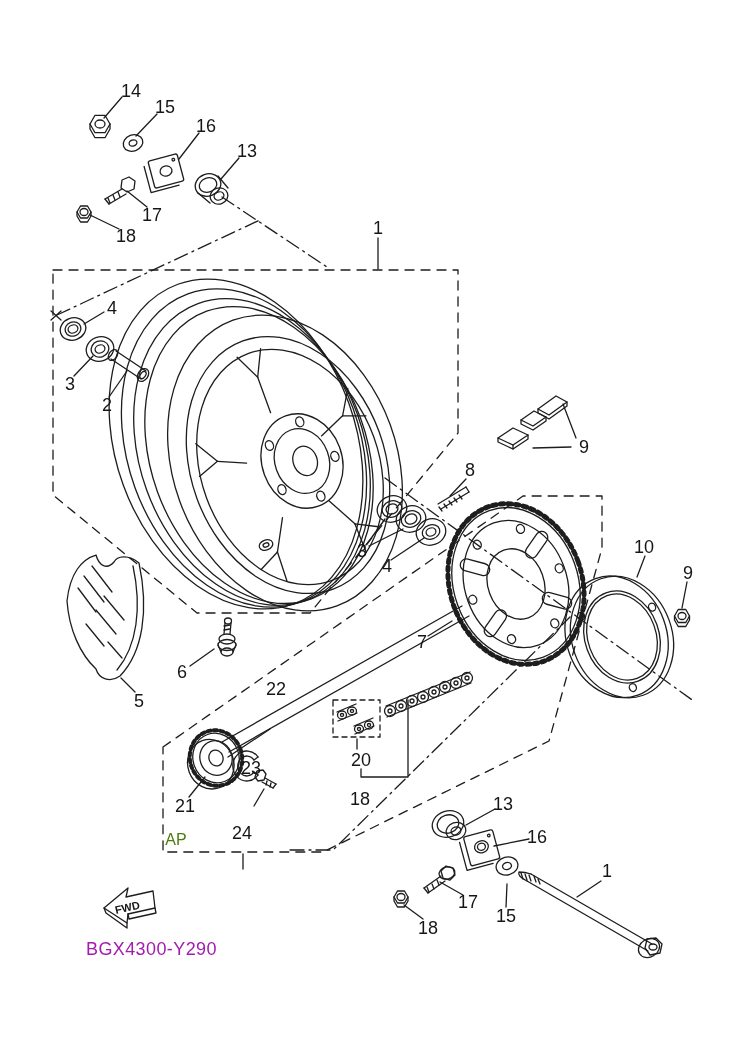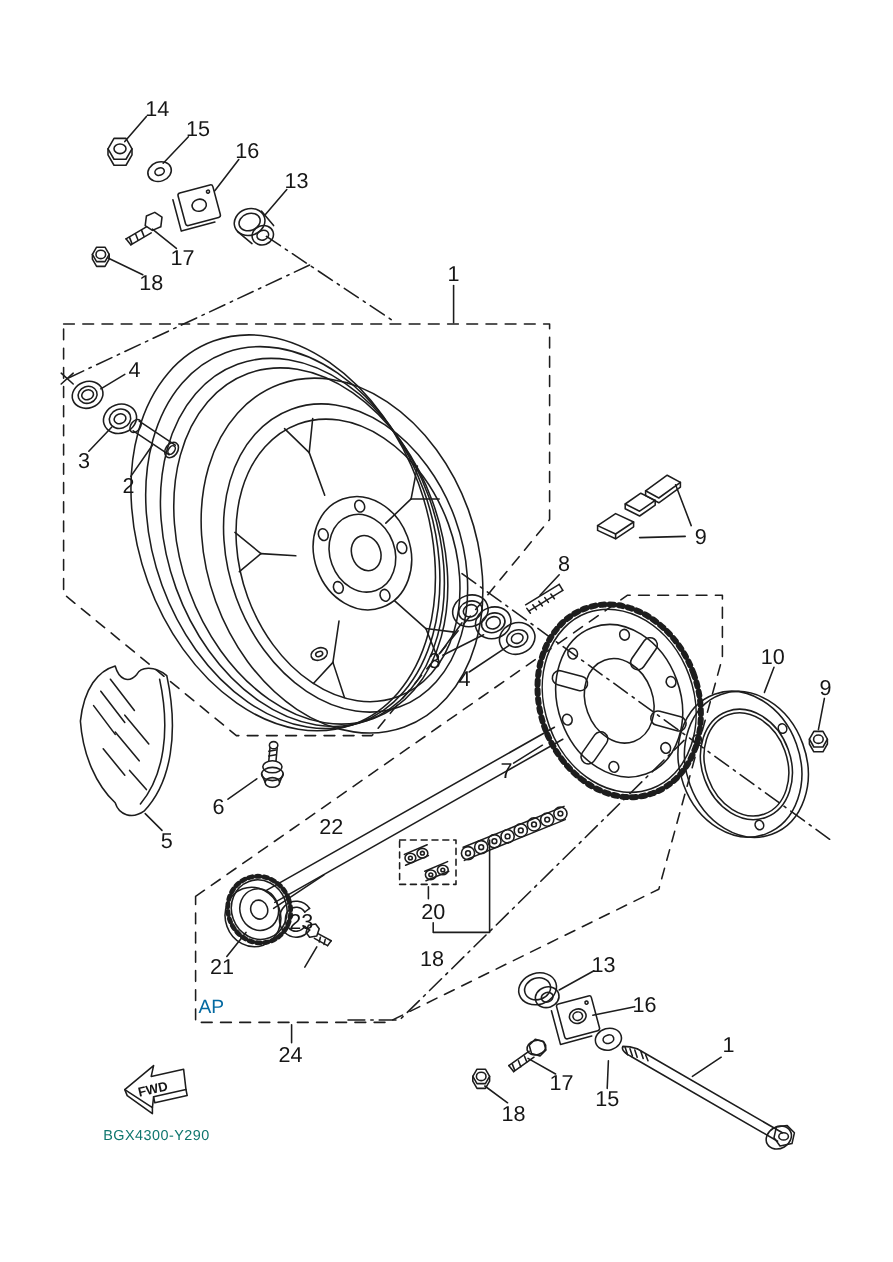--- a/index.html
+++ b/index.html
@@ -1,22 +1,22 @@
 <!DOCTYPE html>
 <html><head>
 <meta charset="utf-8">
 <style>
   html,body{margin:0;padding:0;background:#fff;}
   .stage{position:relative;width:744px;height:1052px;background:#fff;overflow:hidden;
          font-family:"Liberation Sans",sans-serif;}
   .stage svg{position:absolute;left:0;top:0;}
   .callout{position:absolute;transform:translate(-50%,-50%);font-size:18px;color:#161616;
            line-height:1;white-space:nowrap;}
-  .zone-label{position:absolute;transform:translate(-50%,-50%);font-size:16px;color:#0369a1;line-height:1;}
-  .diagram-code{position:absolute;font-size:12px;color:#0f766e;letter-spacing:.4px;line-height:1;}
+  .zone-label{position:absolute;transform:translate(-50%,-50%);font-size:16px;color:#4d7c0f;line-height:1;}
+  .diagram-code{position:absolute;font-size:18px;color:#a21caf;letter-spacing:.4px;line-height:1;}
   .lines{stroke:#1d1d1d;fill:none;stroke-width:1.3;stroke-linecap:round;stroke-linejoin:round;}
 </style>
 </head>
 <body>
 
 <div class="stage">
 
 <svg width="744" height="1052" viewBox="0 0 744 1052">
 
   <g class="lines">
@@ -384,17 +384,17 @@
   <span class="callout" style="left:503px;top:804px">13</span>
   <span class="callout" style="left:506px;top:916px">15</span>
   <span class="callout" style="left:537px;top:837px">16</span>
   <span class="callout" style="left:468px;top:902px">17</span>
   <span class="callout" style="left:428px;top:928px">18</span>
   <span class="callout" style="left:360px;top:799px">18</span>
   <span class="callout" style="left:361px;top:760px">20</span>
   <span class="callout" style="left:185px;top:806px">21</span>
   <span class="callout" style="left:276px;top:689px">22</span>
   <span class="callout" style="left:251px;top:768px">23</span>
-  <span class="callout" style="left:242px;top:879px">24</span>
+  <span class="callout" style="left:242px;top:833px">24</span>
 
   <span class="zone-label" style="left:176px;top:840px">AP</span>
   <span class="diagram-code" style="left:86px;top:940px">BGX4300-Y290</span>
 </div>
 
 </body></html>

